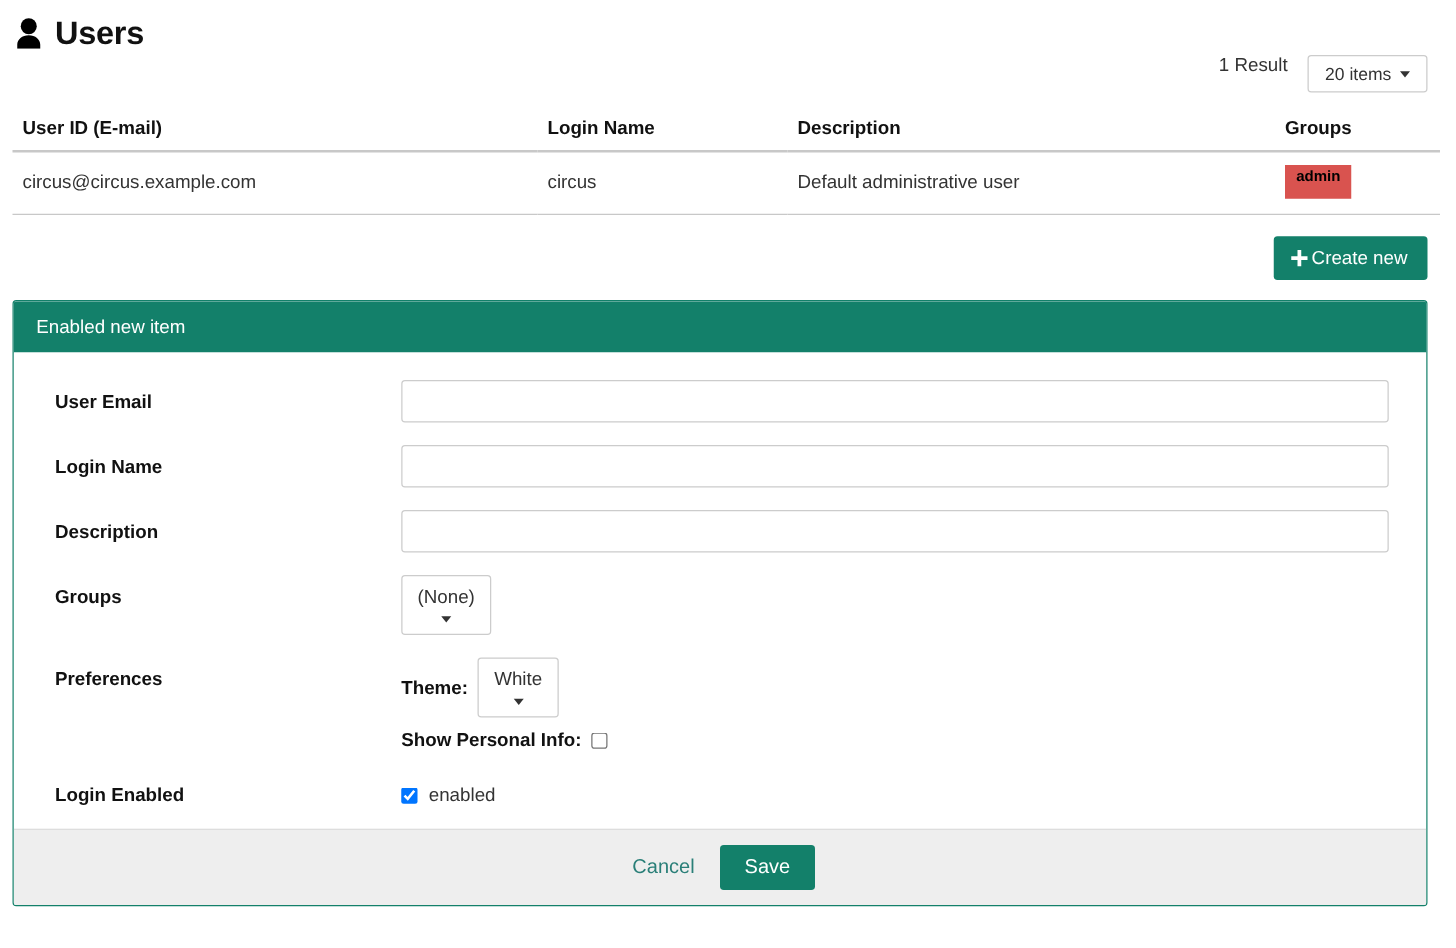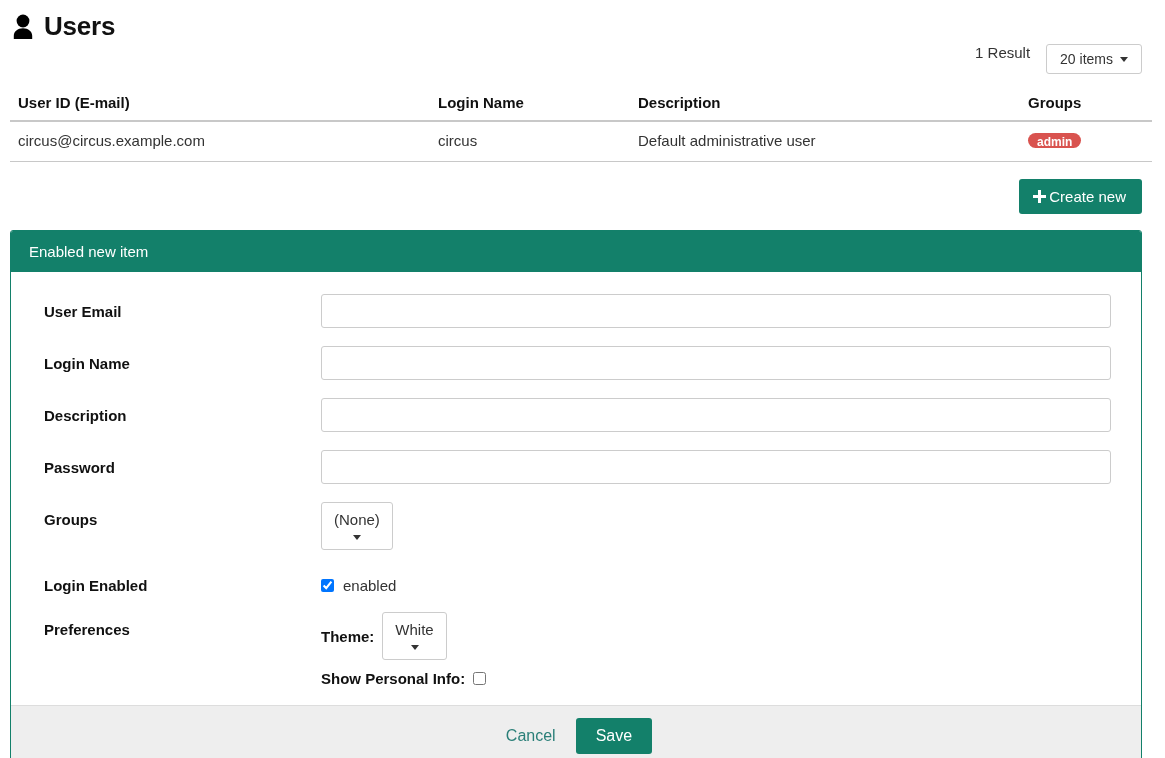--- a/index.html
+++ b/index.html
@@ -98,25 +98,25 @@
     padding: 10px 8px 12px 8px;
     border-bottom: 1px solid #c8c8c8;
   }
   .col-email { width: 420px; }
   .col-login { width: 200px; }
   .col-desc  { width: 390px; }
   .col-groups{ width: 135px; }
   .badge {
     display: inline-block;
     background: #d9534f;
-    color: #ffffff;
+    color: #000000;
     font-size: 12px;
     font-weight: bold;
-    border-radius: 8px;
-    padding: 3px 9px 0 9px;
+    border-radius: 0;
+    padding: 3px 9px 12px 9px;
     line-height: 1;
   }
 
   
   .create-row {
     display: flex;
     justify-content: flex-end;
     padding: 17px 10px 0 10px;
   }
   .btn-create {
@@ -342,64 +342,58 @@
         </div>
       </div>
 
       <div class="form-row">
         <div class="form-label">Description</div>
         <div class="form-control">
           <input class="text-input" type="text" placeholder="" style="">
         </div>
       </div>
 
-      <div class="form-row">
-        <div class="form-label">Password</div>
-        <div class="form-control">
-          <input class="text-input" type="password" placeholder="" style="">
-        </div>
-      </div>
 
       <div class="form-row">
         <div class="form-label">Groups</div>
         <div class="form-control">
           <button class="select-btn">
             <span>(None)</span>
             <span class="caret"></span>
           </button>
-        </div>
-      </div>
-
-      <div class="form-row">
-        <div class="form-label">Login Enabled</div>
-        <div class="form-control">
-          <div class="enabled-line">
-            <input class="plain-checkbox" type="checkbox" checked="" style="">
-            <span class="enabled-text">enabled</span>
-          </div>
         </div>
       </div>
 
       <div class="form-row">
         <div class="form-label">Preferences</div>
         <div class="form-control">
           <div class="pref-line">
             <span class="pref-label">Theme:</span>
             <button class="select-btn">
               <span>White</span>
               <span class="caret"></span>
             </button>
           </div>
           <div class="pref-line">
             <span class="pref-label">Show Personal Info:</span>
             <input class="plain-checkbox" type="checkbox" style="">
           </div>
         </div>
       </div>
 
+      <div class="form-row">
+        <div class="form-label">Login Enabled</div>
+        <div class="form-control">
+          <div class="enabled-line">
+            <input class="plain-checkbox" type="checkbox" checked="" style="">
+            <span class="enabled-text">enabled</span>
+          </div>
+        </div>
+      </div>
+
     </div>
 
     <div class="panel-foot">
       <button class="btn-cancel">Cancel</button>
       <button class="btn-save">Save</button>
     </div>
   </div>
 
 </div>
 

